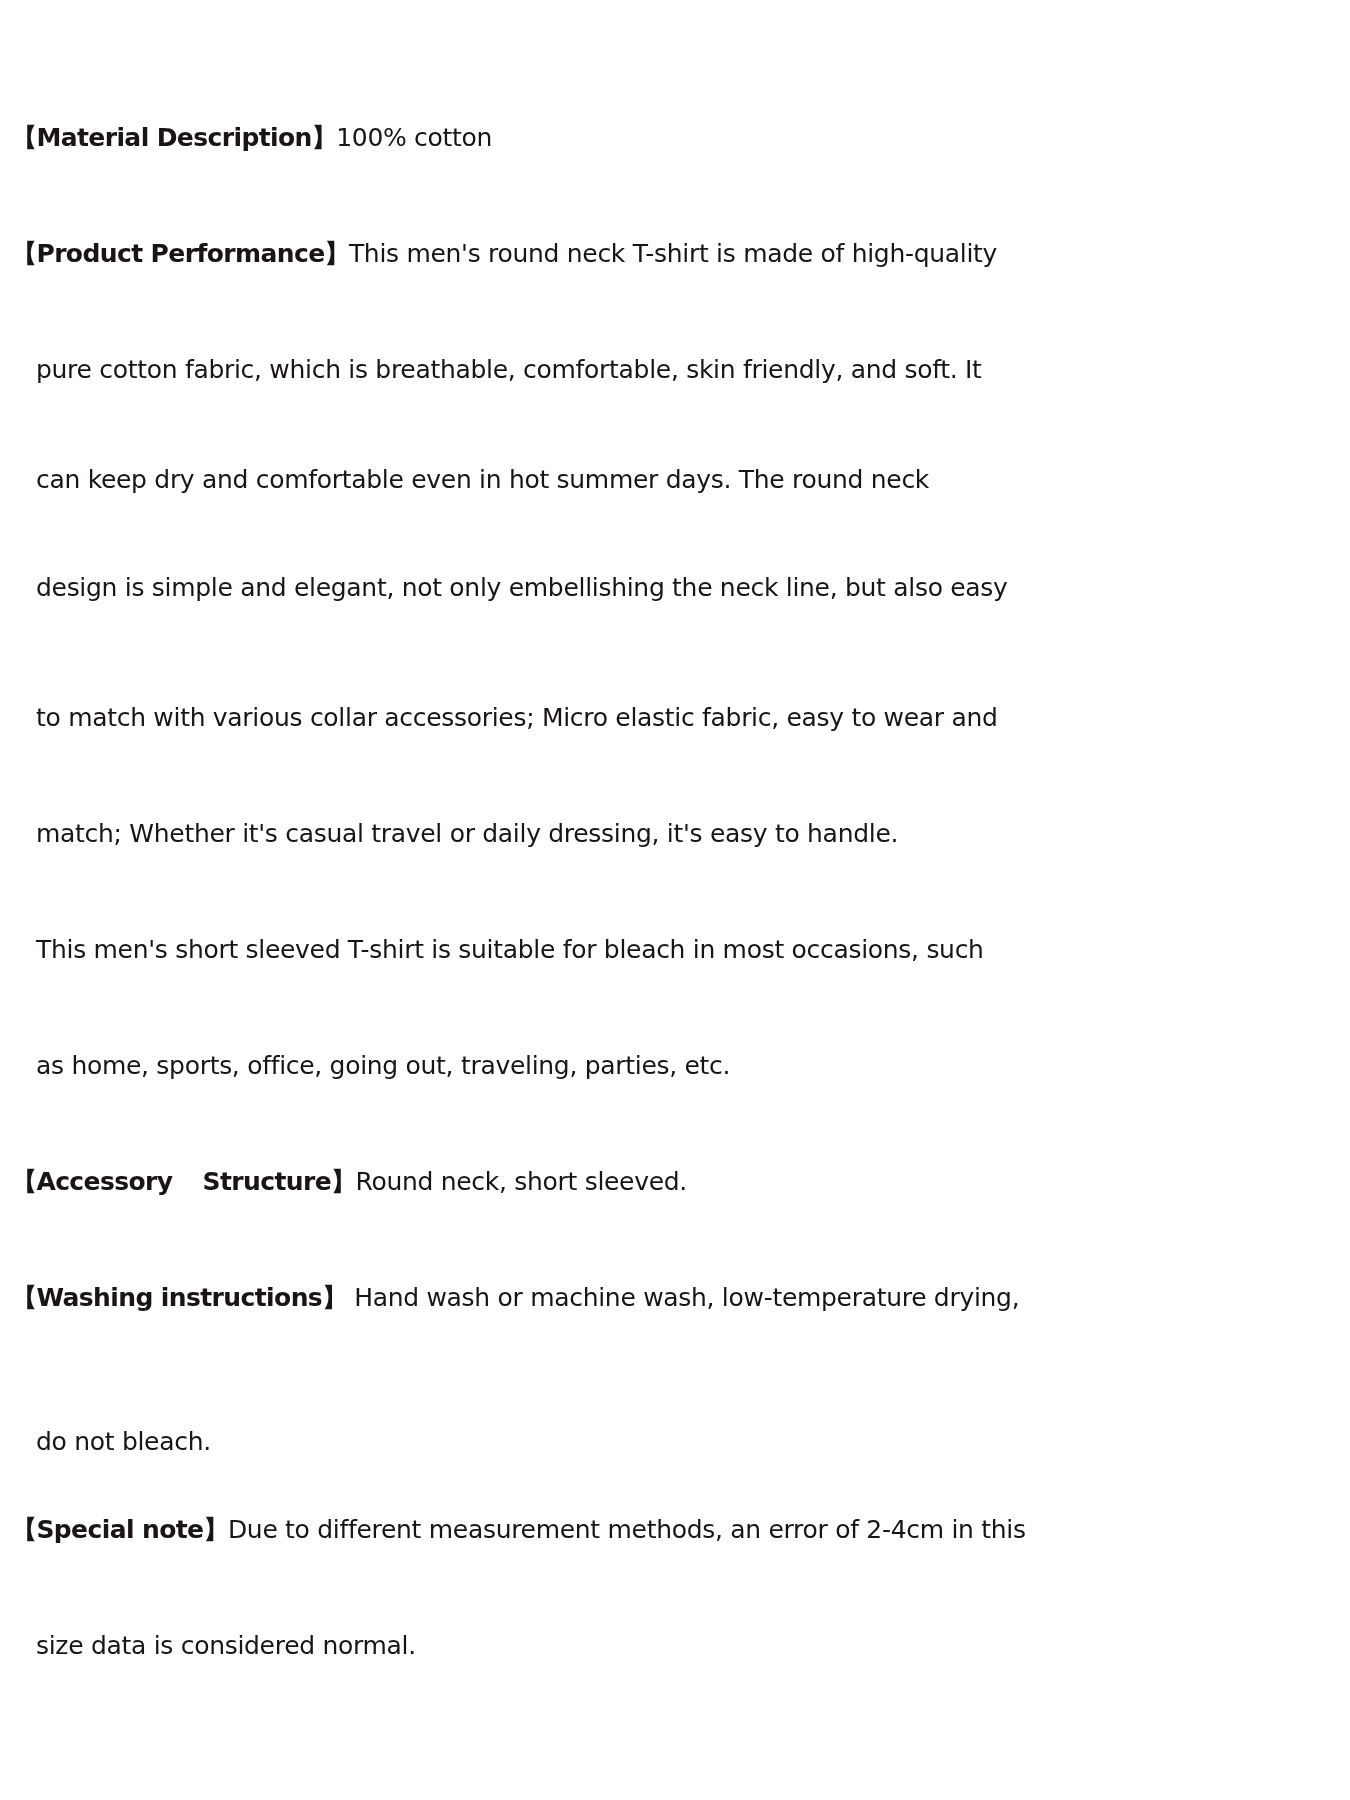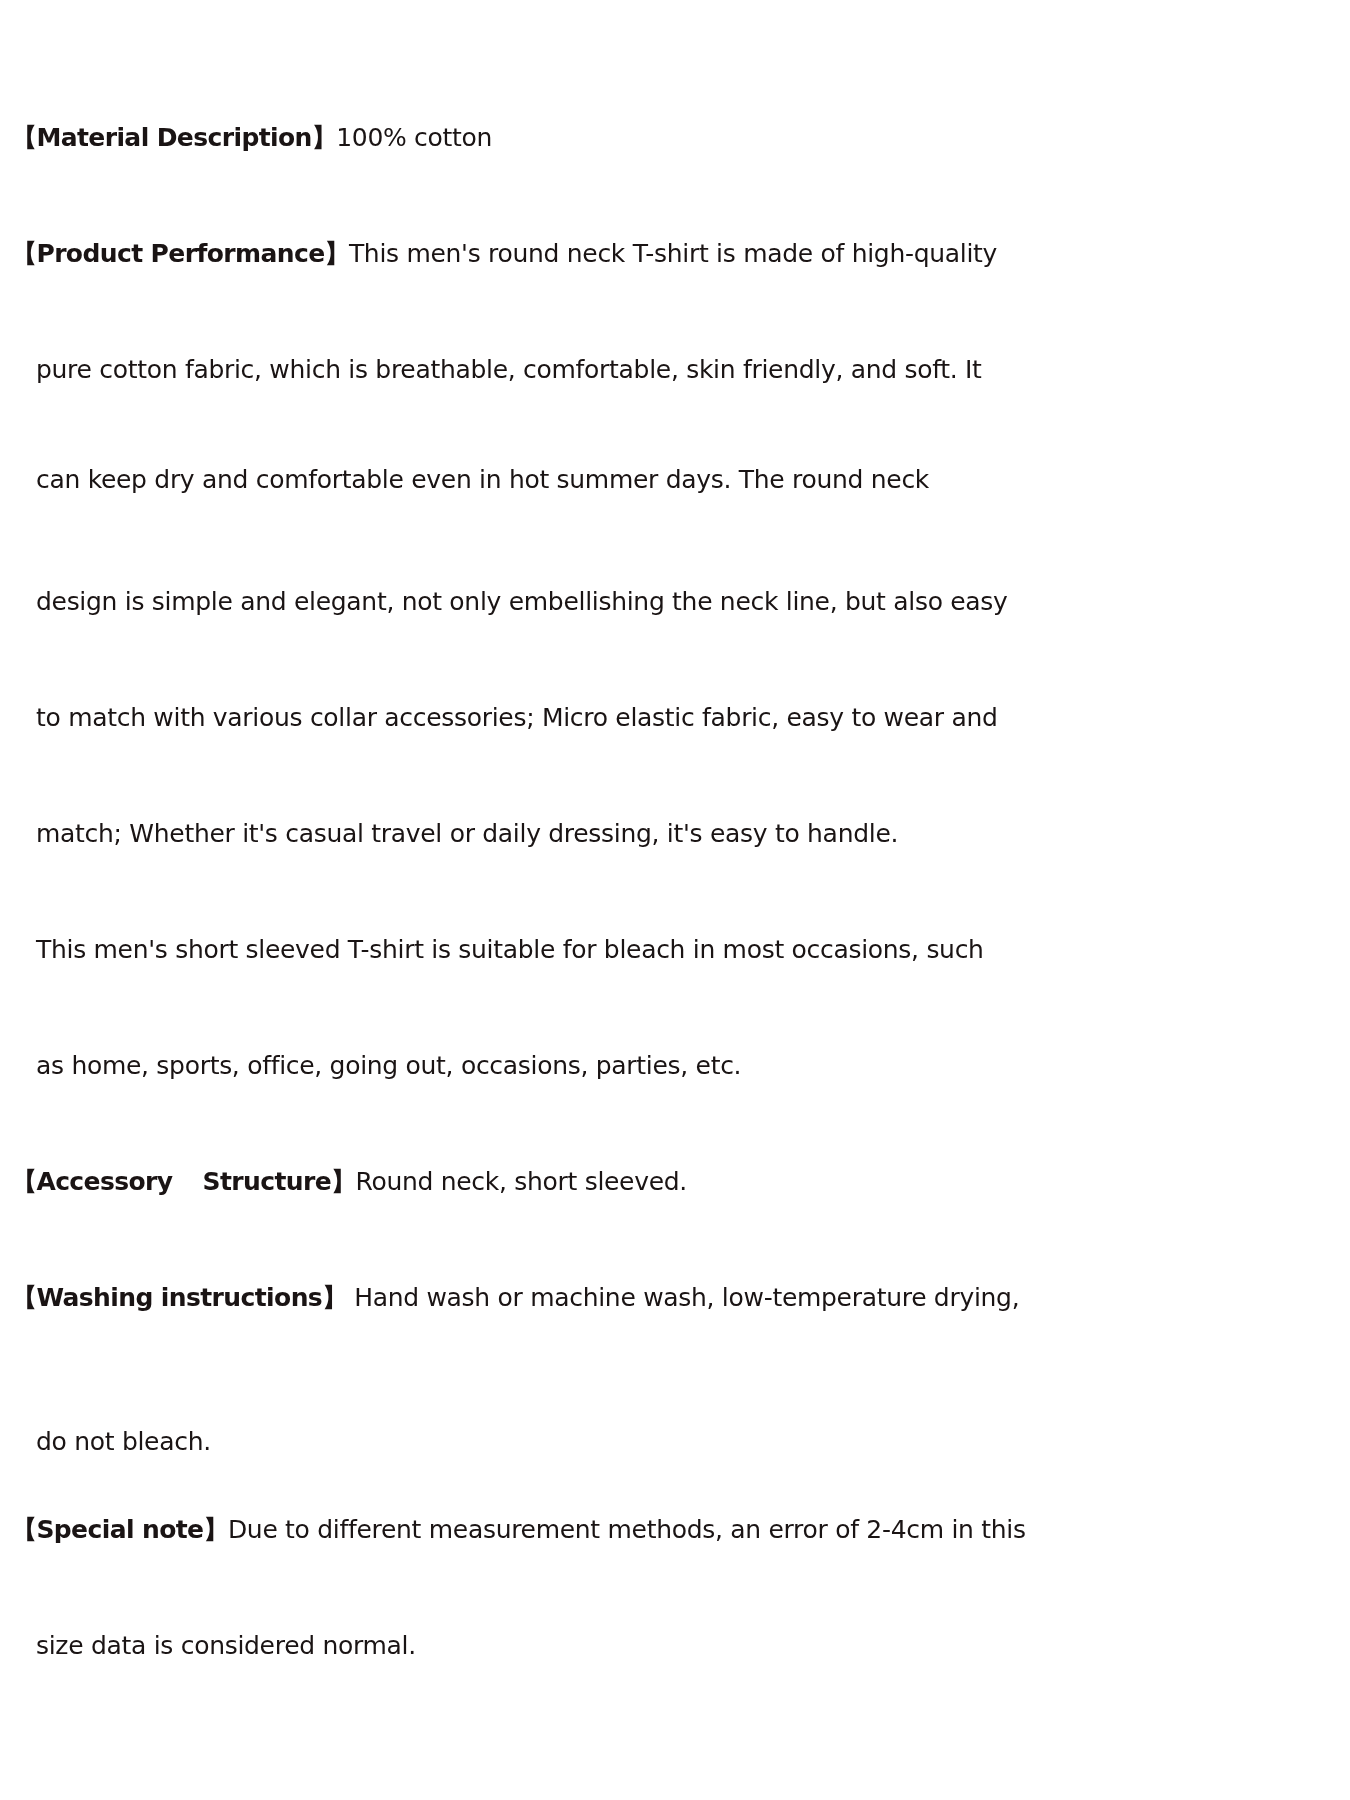--- a/index.html
+++ b/index.html
@@ -17,25 +17,25 @@
 
 <div class="line head" style="top:118px">
   <span class="label"><span>【</span><span>Material Description</span><span>】</span></span><span>100% cotton</span>
 </div>
 
 <div class="line head" style="top:234px">
   <span class="label"><span>【</span><span>Product Performance</span><span>】</span></span><span>This men's round neck T-shirt is made of high-quality</span>
 </div>
 <div class="line indent" style="top:350px">pure cotton fabric, which is breathable, comfortable, skin friendly, and soft. It</div>
 <div class="line indent" style="top:460px">can keep dry and comfortable even in hot summer days. The round neck</div>
-<div class="line indent" style="top:582px">design is simple and elegant, not only embellishing the neck line, but also easy</div>
+<div class="line indent" style="top:568px">design is simple and elegant, not only embellishing the neck line, but also easy</div>
 <div class="line indent" style="top:698px">to match with various collar accessories; Micro elastic fabric, easy to wear and</div>
 <div class="line indent" style="top:814px">match; Whether it's casual travel or daily dressing, it's easy to handle.</div>
 <div class="line indent" style="top:930px">This men's short sleeved T-shirt is suitable for bleach in most occasions, such</div>
-<div class="line indent" style="top:1046px">as home, sports, office, going out, occasions, parties, etc.</div>
+<div class="line indent" style="top:1046px">as home, sports, office, going out, traveling, parties, etc.</div>
 
 <div class="line head" style="top:1162px">
   <span class="label"><span>【</span><span>Accessory</span><span class="gap"></span><span>Structure</span><span>】</span></span><span>Round neck, short sleeved.</span>
 </div>
 
 <div class="line head" style="top:1278px">
   <span class="label"><span>【</span><span>Washing instructions</span><span>】</span></span><span style="white-space:pre"> Hand wash or machine wash, low-temperature drying,</span>
 </div>
 <div class="line indent" style="top:1422px">do not bleach.</div>
 

